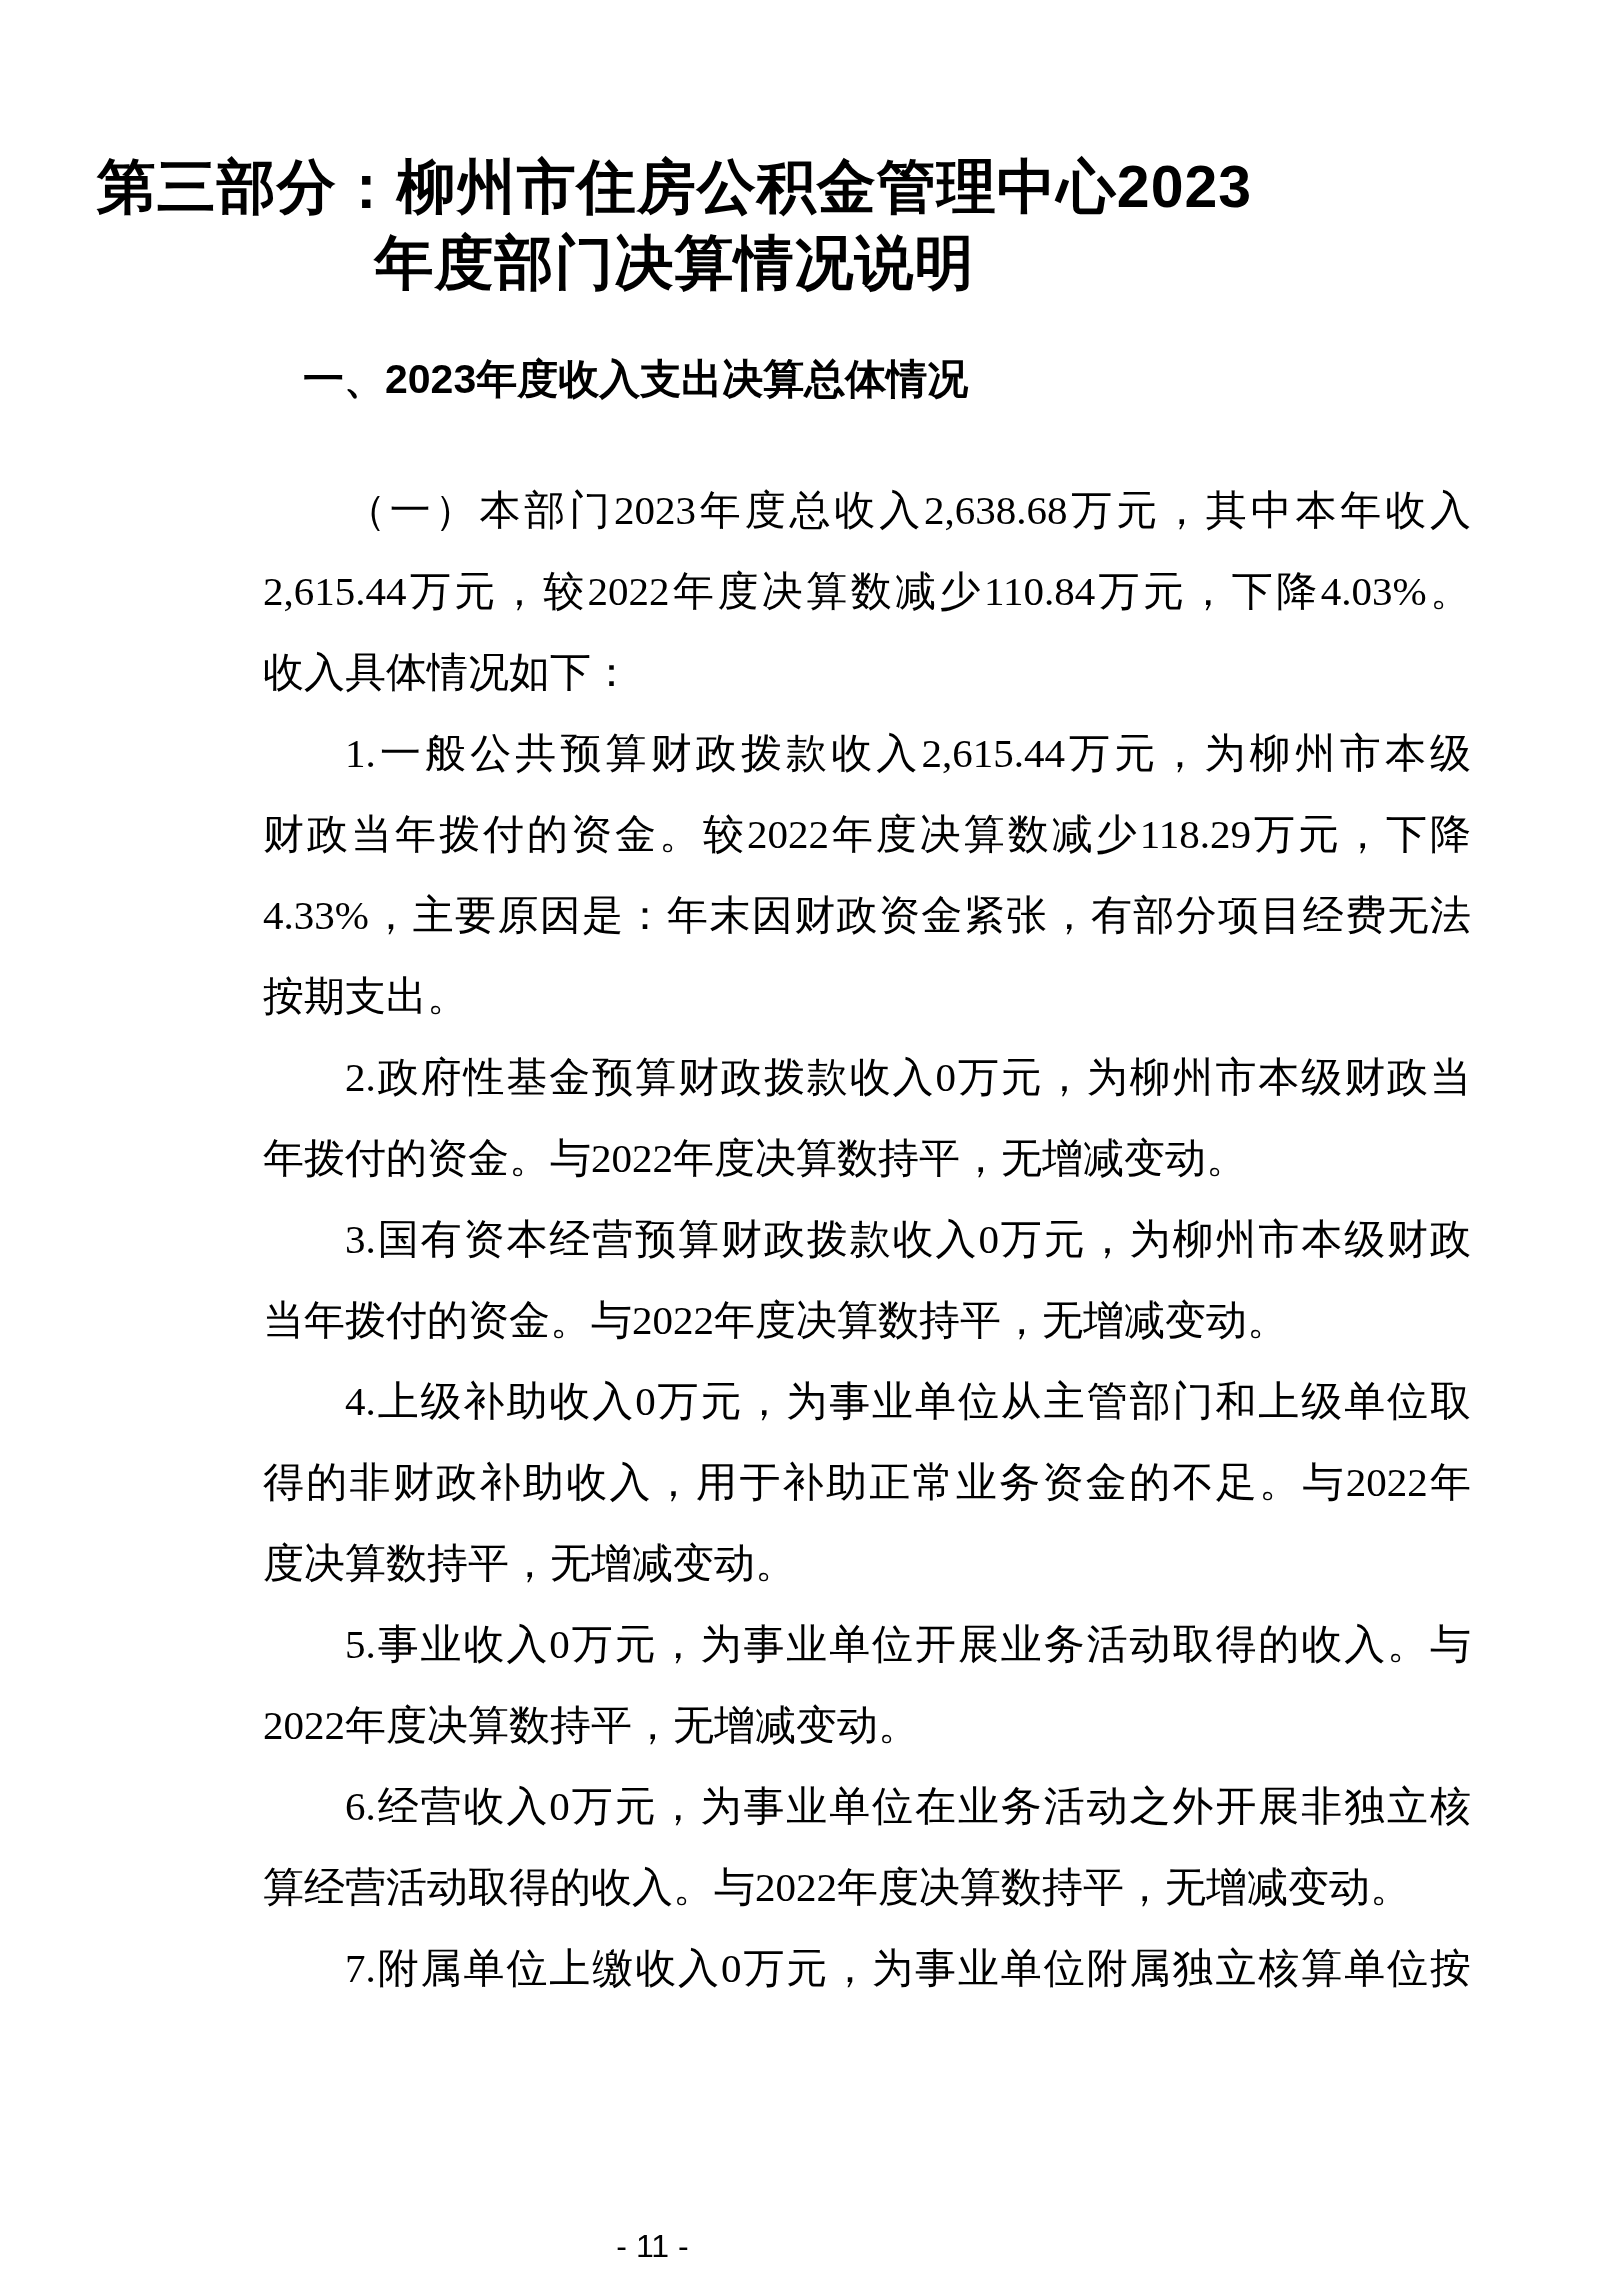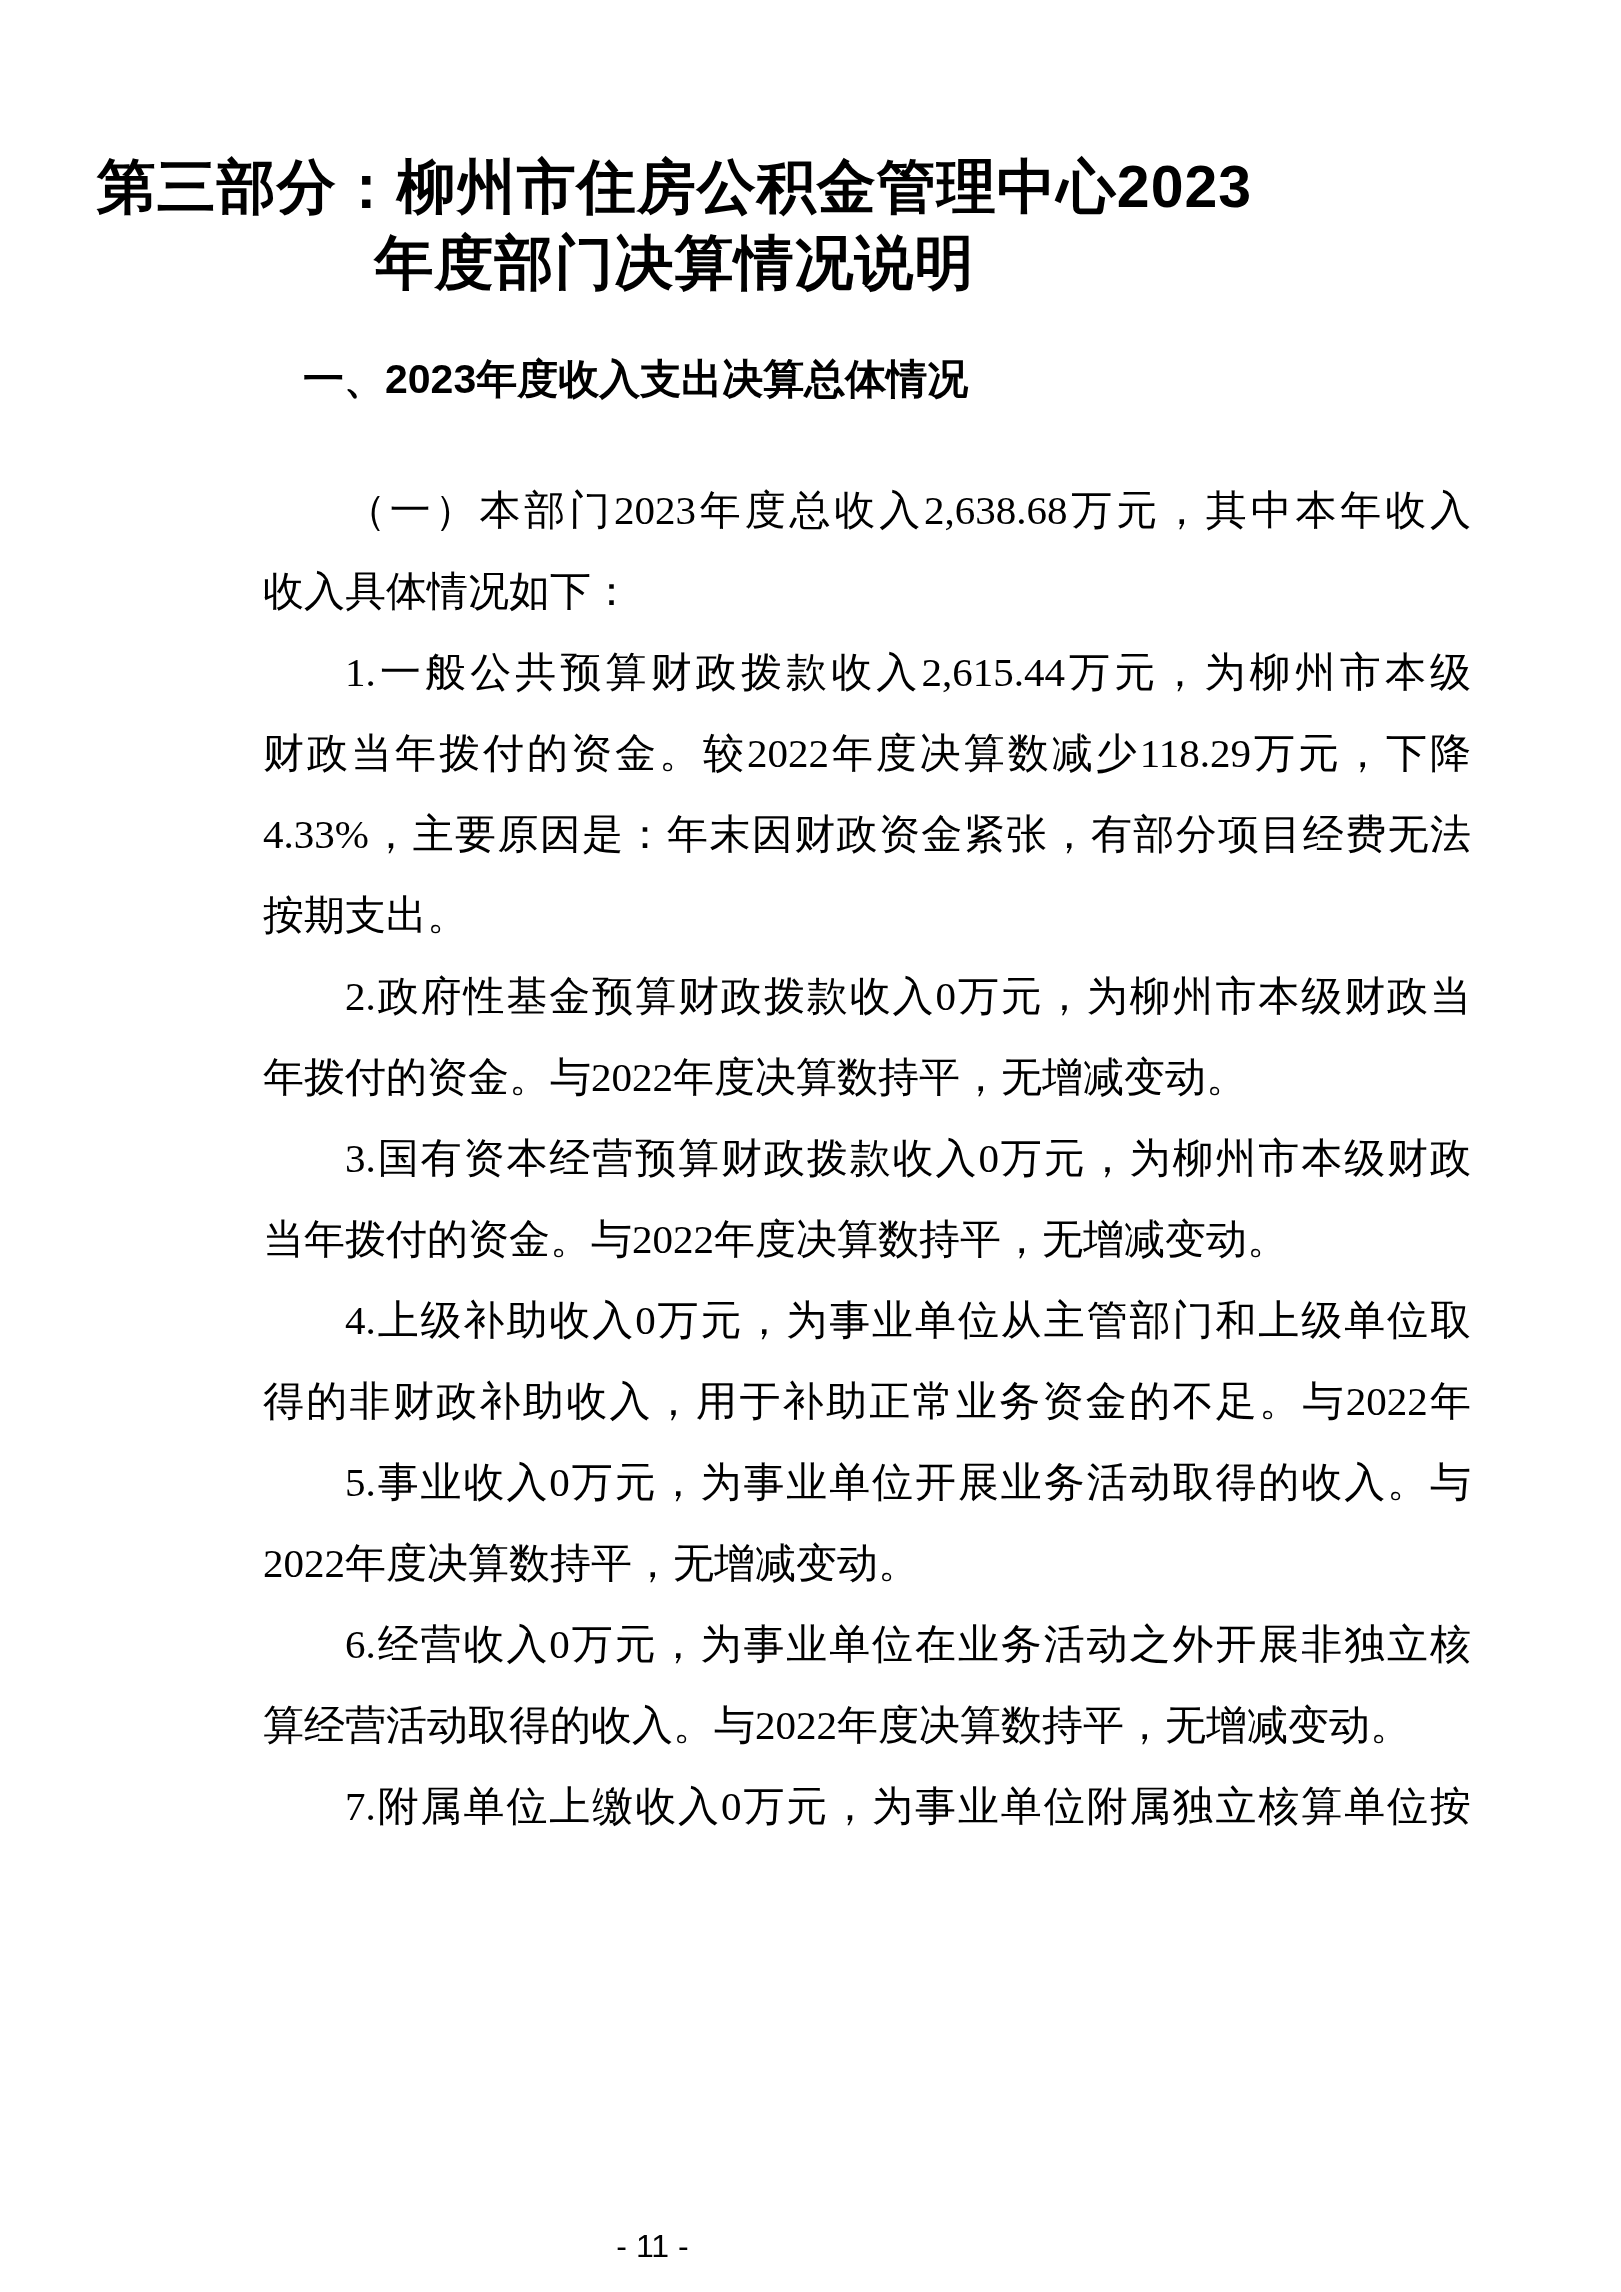--- a/index.html
+++ b/index.html
@@ -78,31 +78,33 @@
 
   <div class="doc-title">
     <div>第三部分：柳州市住房公积金管理中心2023</div>
     <div>年度部门决算情况说明</div>
   </div>
 
   <div class="section-heading">一、2023年度收入支出决算总体情况</div>
 
   <div class="body-text">
       <div class="line indent">（一）本部门2023年度总收入2,638.68万元，其中本年收入</div>
+      <div class="line">2,615.44万元，较2022年度决算数减少110.84万元，下降4.03%。</div>
       <div class="line last">收入具体情况如下：</div>
       <div class="line indent">1.一般公共预算财政拨款收入2,615.44万元，为柳州市本级</div>
       <div class="line">财政当年拨付的资金。较2022年度决算数减少118.29万元，下降</div>
       <div class="line">4.33%，主要原因是：年末因财政资金紧张，有部分项目经费无法</div>
       <div class="line last">按期支出。</div>
       <div class="line indent">2.政府性基金预算财政拨款收入0万元，为柳州市本级财政当</div>
       <div class="line last">年拨付的资金。与2022年度决算数持平，无增减变动。</div>
       <div class="line indent">3.国有资本经营预算财政拨款收入0万元，为柳州市本级财政</div>
       <div class="line last">当年拨付的资金。与2022年度决算数持平，无增减变动。</div>
       <div class="line indent">4.上级补助收入0万元，为事业单位从主管部门和上级单位取</div>
       <div class="line">得的非财政补助收入，用于补助正常业务资金的不足。与2022年</div>
+      <div class="line last">度决算数持平，无增减变动。</div>
       <div class="line indent">5.事业收入0万元，为事业单位开展业务活动取得的收入。与</div>
       <div class="line last">2022年度决算数持平，无增减变动。</div>
       <div class="line indent">6.经营收入0万元，为事业单位在业务活动之外开展非独立核</div>
       <div class="line last">算经营活动取得的收入。与2022年度决算数持平，无增减变动。</div>
       <div class="line indent">7.附属单位上缴收入0万元，为事业单位附属独立核算单位按</div>
     </div>
 
   <div class="page-number">- 11 -</div>
 
 </div>

